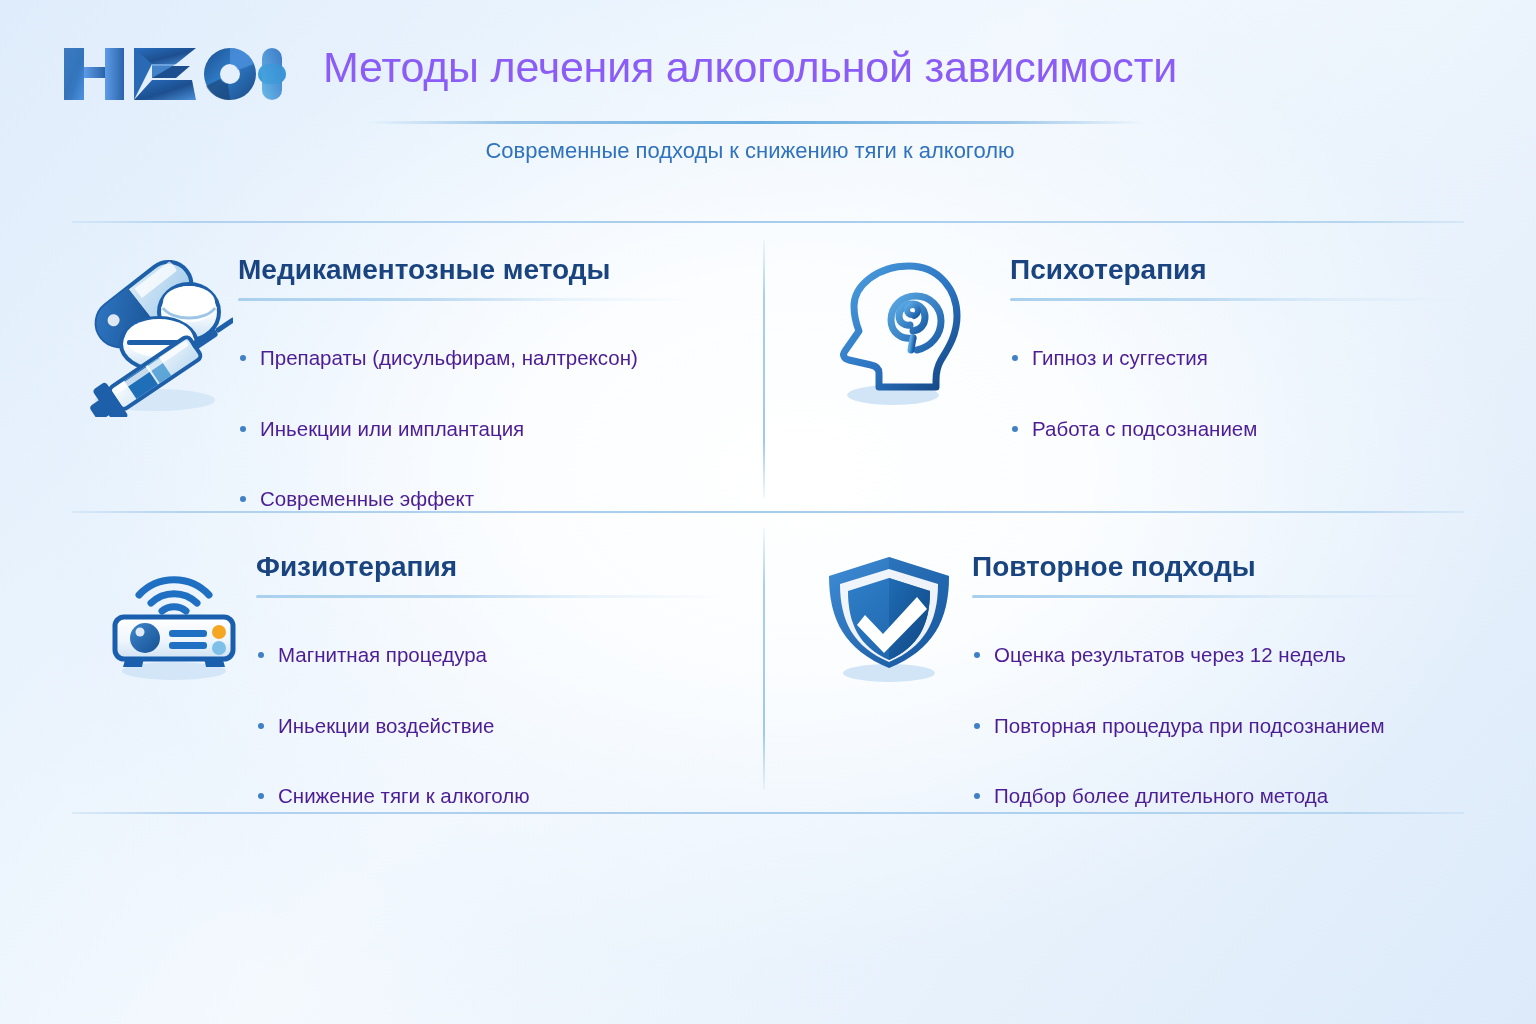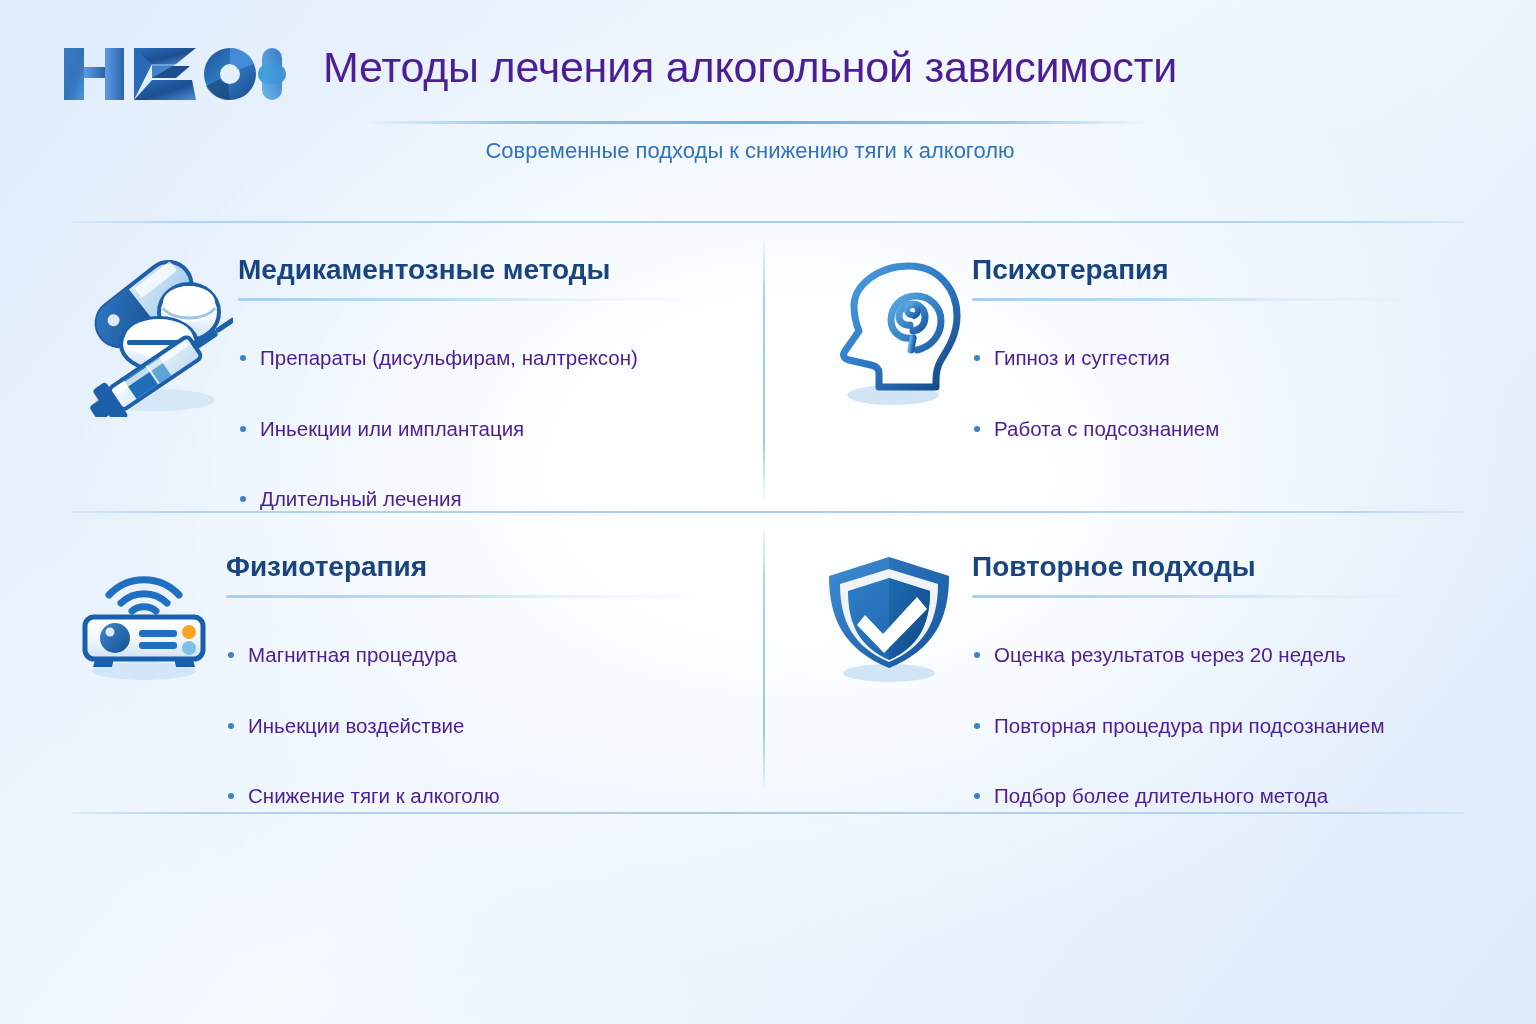--- a/index.html
+++ b/index.html
@@ -26,21 +26,21 @@
     width:228px; height:72px;
     display:flex; align-items:center;
   }
   .logo svg { display:block; }
 
   .title {
     position:absolute; left:300px; top:44px; width:900px;
     text-align:center;
     font-size:43px; line-height:1.08;
     font-weight:400;
-    color:#4c1d95;
+    color:#8b5cf6;
     letter-spacing:-0.2px;
     white-space:nowrap;
   }
 
   .title-rule {
     position:absolute; left:365px; top:121px; width:780px; height:3px;
     background:linear-gradient(to right, rgba(160,200,240,0) 0%, #9cc6ea 18%, #6aaede 50%, #9cc6ea 82%, rgba(160,200,240,0) 100%);
     border-radius:2px;
   }
 
@@ -65,22 +65,22 @@
     position:absolute; left:763px; width:2px;
     background:linear-gradient(to bottom, rgba(170,206,238,0.12) 0%, #a8cfee 22%, #9ec9ec 78%, rgba(170,206,238,0.12) 100%);
   }
   .vr-top    { top:240px; height:258px; }
   .vr-bottom { top:528px; height:262px; }
 
   
   .card { position:absolute; display:flex; align-items:flex-start; }
 
   #card-0 { left:78px;  top:248px; width:660px; }
-  #card-1 { left:812px; top:248px; width:660px; }
-  #card-2 { left:66px;  top:545px; width:660px; }
+  #card-1 { left:812px; top:248px; width:660px;gap:38px; }
+  #card-2 { left:96px;  top:545px; width:660px; }
   #card-3 { left:812px; top:545px; width:660px; }
 
   .card-icon {
     flex:0 0 auto;
     width:160px; height:175px;
     display:flex; align-items:flex-start; justify-content:center;
     padding-top:4px;
   }
   #card-2 .card-icon, #card-3 .card-icon { height:150px; }
 
@@ -247,21 +247,21 @@
           <rect x="30" y="113" width="88" height="6" rx="3" fill="#ffffff" opacity=".75"></rect>
         </g>
       </svg>
     </div>
     <div class="card-body">
       <div class="card-title">Медикаментозные методы</div>
       <div class="card-rule"></div>
       <ul class="bullets">
         <li><span class="dot"></span><span>Препараты (дисульфирам, налтрексон)</span></li>
         <li><span class="dot"></span><span>Иньекции или имплантация</span></li>
-        <li><span class="dot"></span><span>Длительный лечения</span></li>
+        <li><span class="dot"></span><span>Современные эффект</span></li>
       </ul>
     </div>
   </div>
 
   <div class="card" id="card-1">
     <div class="card-icon">
       <svg width="150" height="165" viewBox="0 0 150 165">
         <defs>
           <linearGradient id="headG" x1="0" y1="0" x2="1" y2="1">
             <stop offset="0%" stop-color="#4da0df"></stop>
@@ -357,20 +357,20 @@
         <path d="M72 20 L121 35c0 38-14 63-49 78C37 98 23 73 23 35z" fill="#ffffff" opacity=".92"></path>
         <path d="M72 29 L113 42c0 34-12 56-41 69C43 98 31 76 31 42z" fill="url(#shInL)"></path>
         <path d="M72 29 L113 42c0 34-12 56-41 69z" fill="url(#shInR)"></path>
         <path d="M48 66 L66 85 L100 48 L110 60 L67 104 L40 76z" fill="#ffffff"></path>
       </svg>
     </div>
     <div class="card-body">
       <div class="card-title">Повторное подходы</div>
       <div class="card-rule"></div>
       <ul class="bullets">
-        <li><span class="dot"></span><span>Оценка результатов через 20 недель</span></li>
+        <li><span class="dot"></span><span>Оценка результатов через 12 недель</span></li>
         <li><span class="dot"></span><span>Повторная процедура при подсознанием</span></li>
         <li><span class="dot"></span><span>Подбор более длительного метода</span></li>
       </ul>
     </div>
   </div>
 
 </div>
 
 </body></html>

